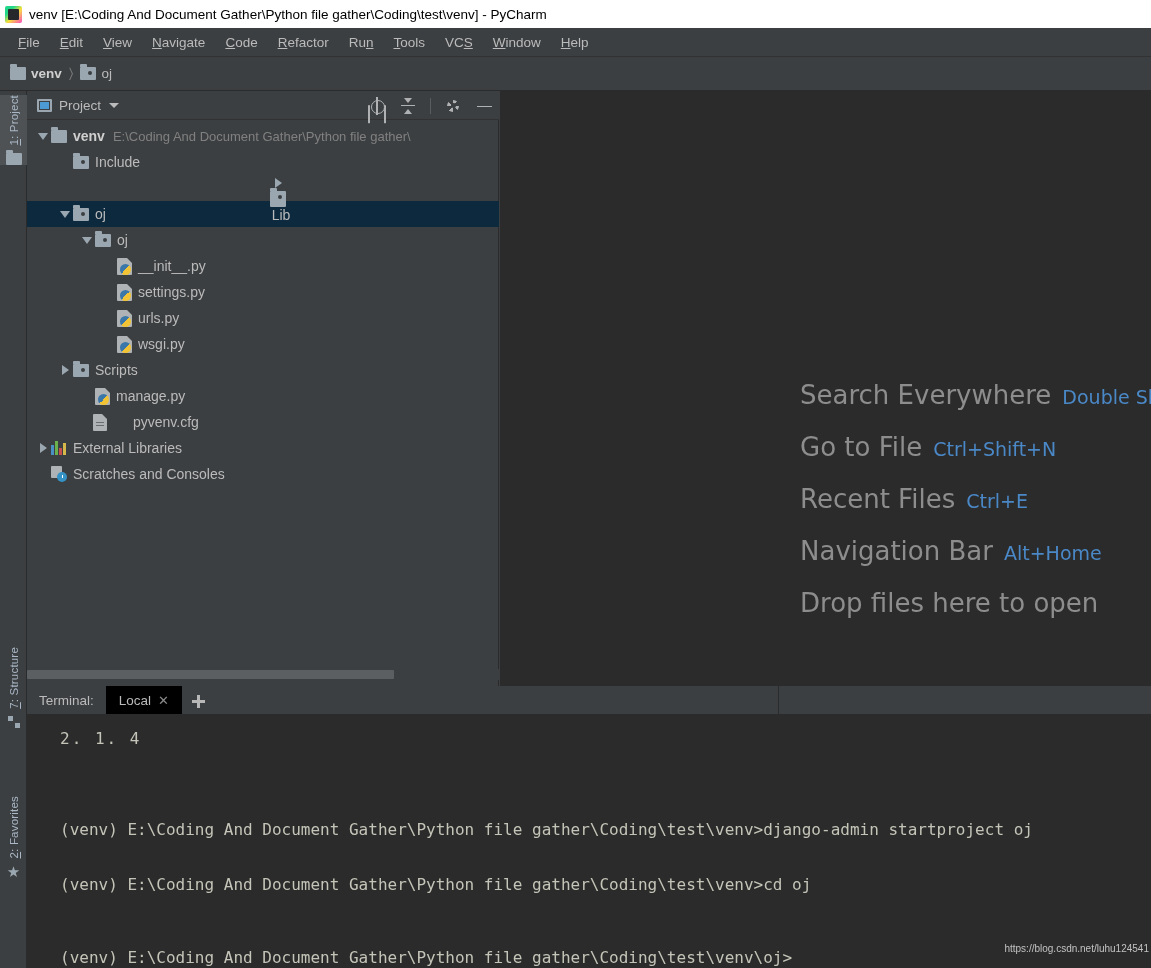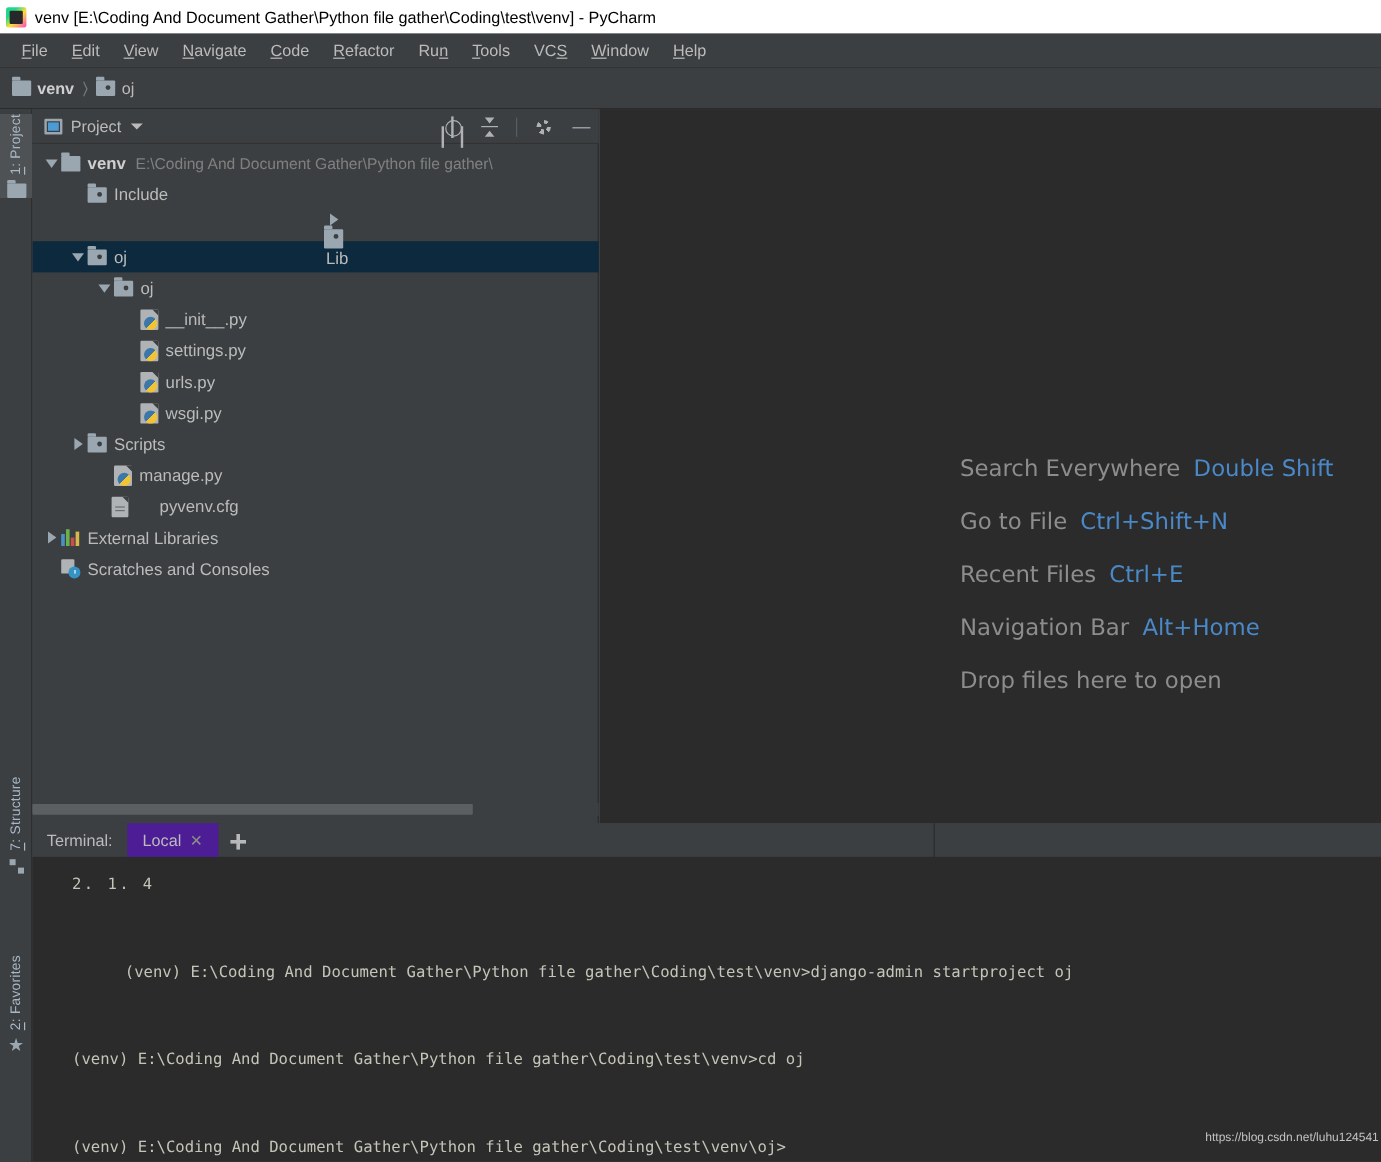--- a/index.html
+++ b/index.html
@@ -284,21 +284,21 @@
   
   #editor {
     position: absolute; left: 500px; top: 91px; width: 651px; height: 595px;
     background: #2b2b2b;
   }
   #shortcut-list {
     position: absolute; left: 300px; top: 289px;
     display: flex; flex-direction: column; gap: 22px;
   }
   .sc-row { display: flex; align-items: baseline; white-space: nowrap; }
-  .sc-name { font-size: 19px; color: #8d8d8d; font-family: "DejaVu Sans", sans-serif; }
+  .sc-name { font-size: 26px; color: #8d8d8d; font-family: "DejaVu Sans", sans-serif; }
   .sc-key {
     font-size: 19px; color: #4a88c7; margin-left: 11px;
     font-family: "DejaVu Sans", sans-serif;
   }
 
   
   #terminal-panel {
     position: absolute; left: 27px; top: 686px; width: 1068px; height: 282px;
     background: #3c3f41;
   }
@@ -307,21 +307,21 @@
     background: #3c3f41;
     display: flex; align-items: stretch;
     border-bottom: 1px solid #2b2b2b;
   }
   #term-label {
     display: flex; align-items: center; padding: 0 12px;
     font-size: 13.5px; color: #bbbbbb;
   }
   .term-tab {
     display: flex; align-items: center; gap: 7px;
-    padding: 0 13px; background: #4c1d95;
+    padding: 0 13px; background: #000000;
     font-size: 13.5px; color: #bbbbbb; cursor: default;
   }
   .tab-close {
     font-size: 13px; color: #8c8c8c;
   }
   #term-add {
     display: flex; align-items: center; justify-content: center;
     width: 32px; position: relative; cursor: default;
   }
   #term-add::before {
@@ -339,25 +339,25 @@
   }
 
   #terminal-body {
     position: relative; width: 1124px; height: 253px;
     background: #2b2b2b;
     padding: 12px 0 0 8px;
     overflow: hidden;
   }
   .tline {
     font-family: "DejaVu Sans Mono", monospace;
-    font-size: 13px; color: #c4c4b8;
+    font-size: 16px; color: #c4c4b8;
     white-space: pre; line-height: 1;
   }
   #tline-version { position: absolute; left: 33px; top: 16px; letter-spacing: 2px; }
-  #tline-1 { position: absolute; left: 33px; top: 89px; margin-left: 44px; }
+  #tline-1 { position: absolute; left: 33px; top: 107px; }
   #tline-2 { position: absolute; left: 33px; top: 162px; }
   #tline-3 { position: absolute; left: 33px; top: 235px; }
 
   #watermark {
     position: absolute; right: 2px; bottom: 14px;
     font-size: 10px; color: #cfcfcf;
     font-family: "Liberation Sans", sans-serif;
     opacity: 0.92;
   }
 </style>

